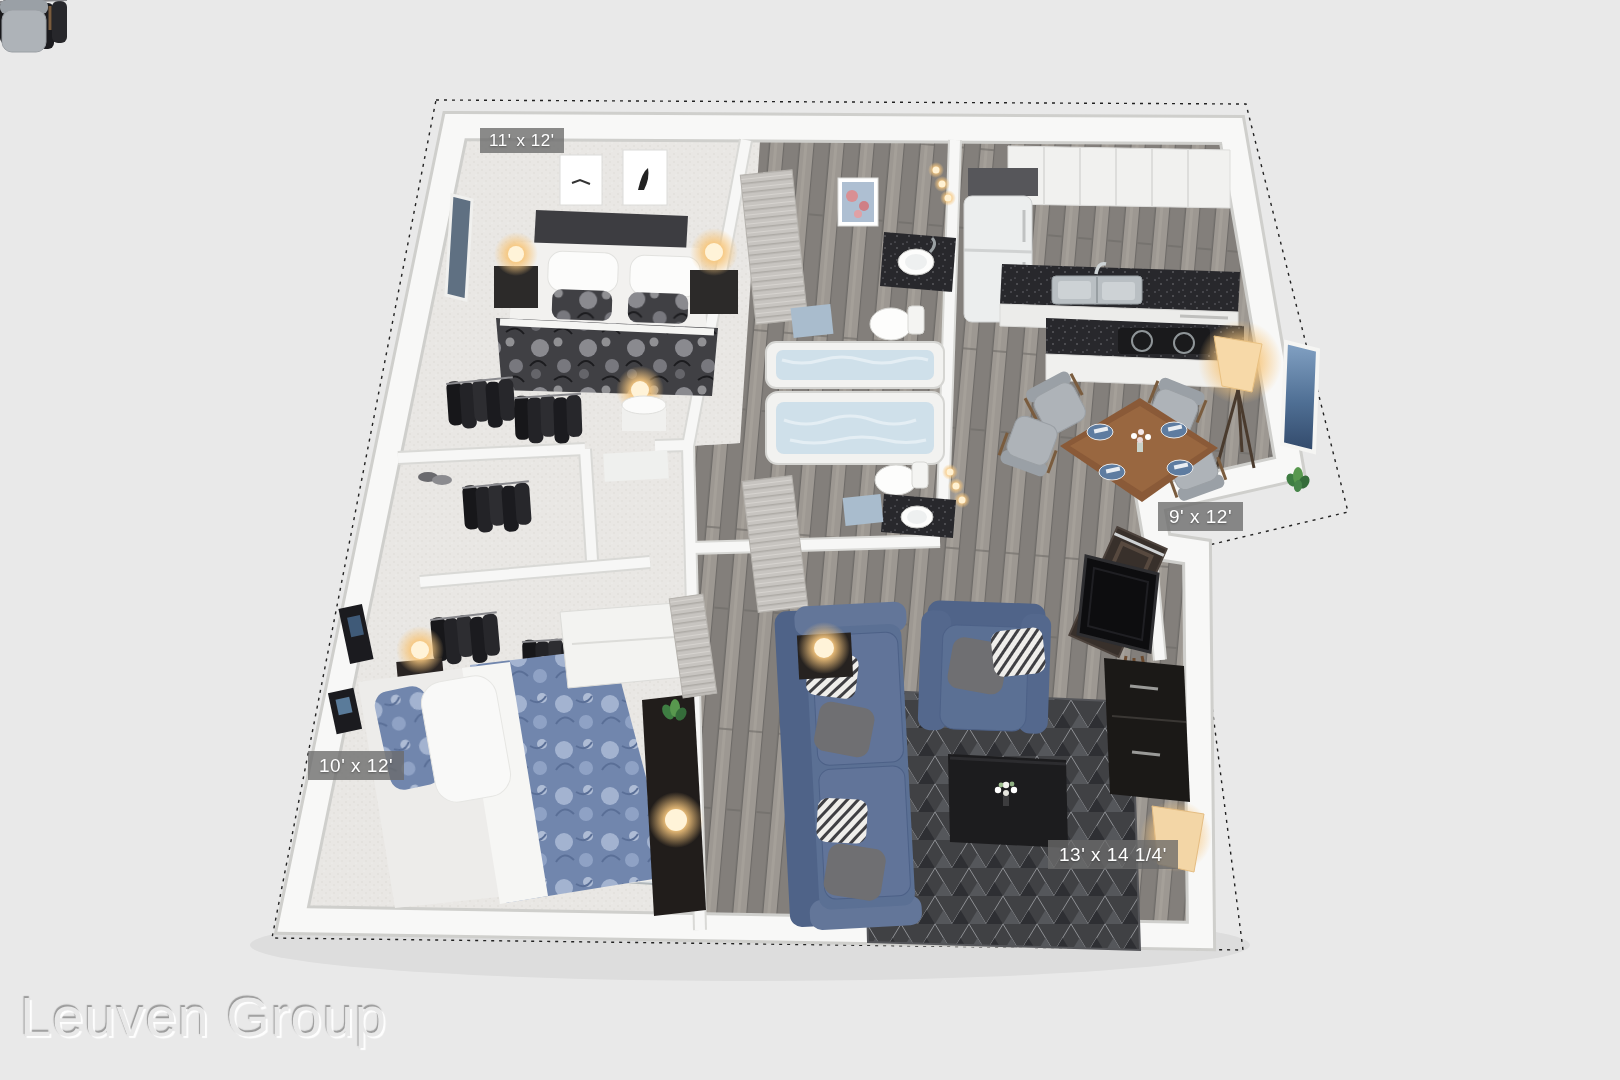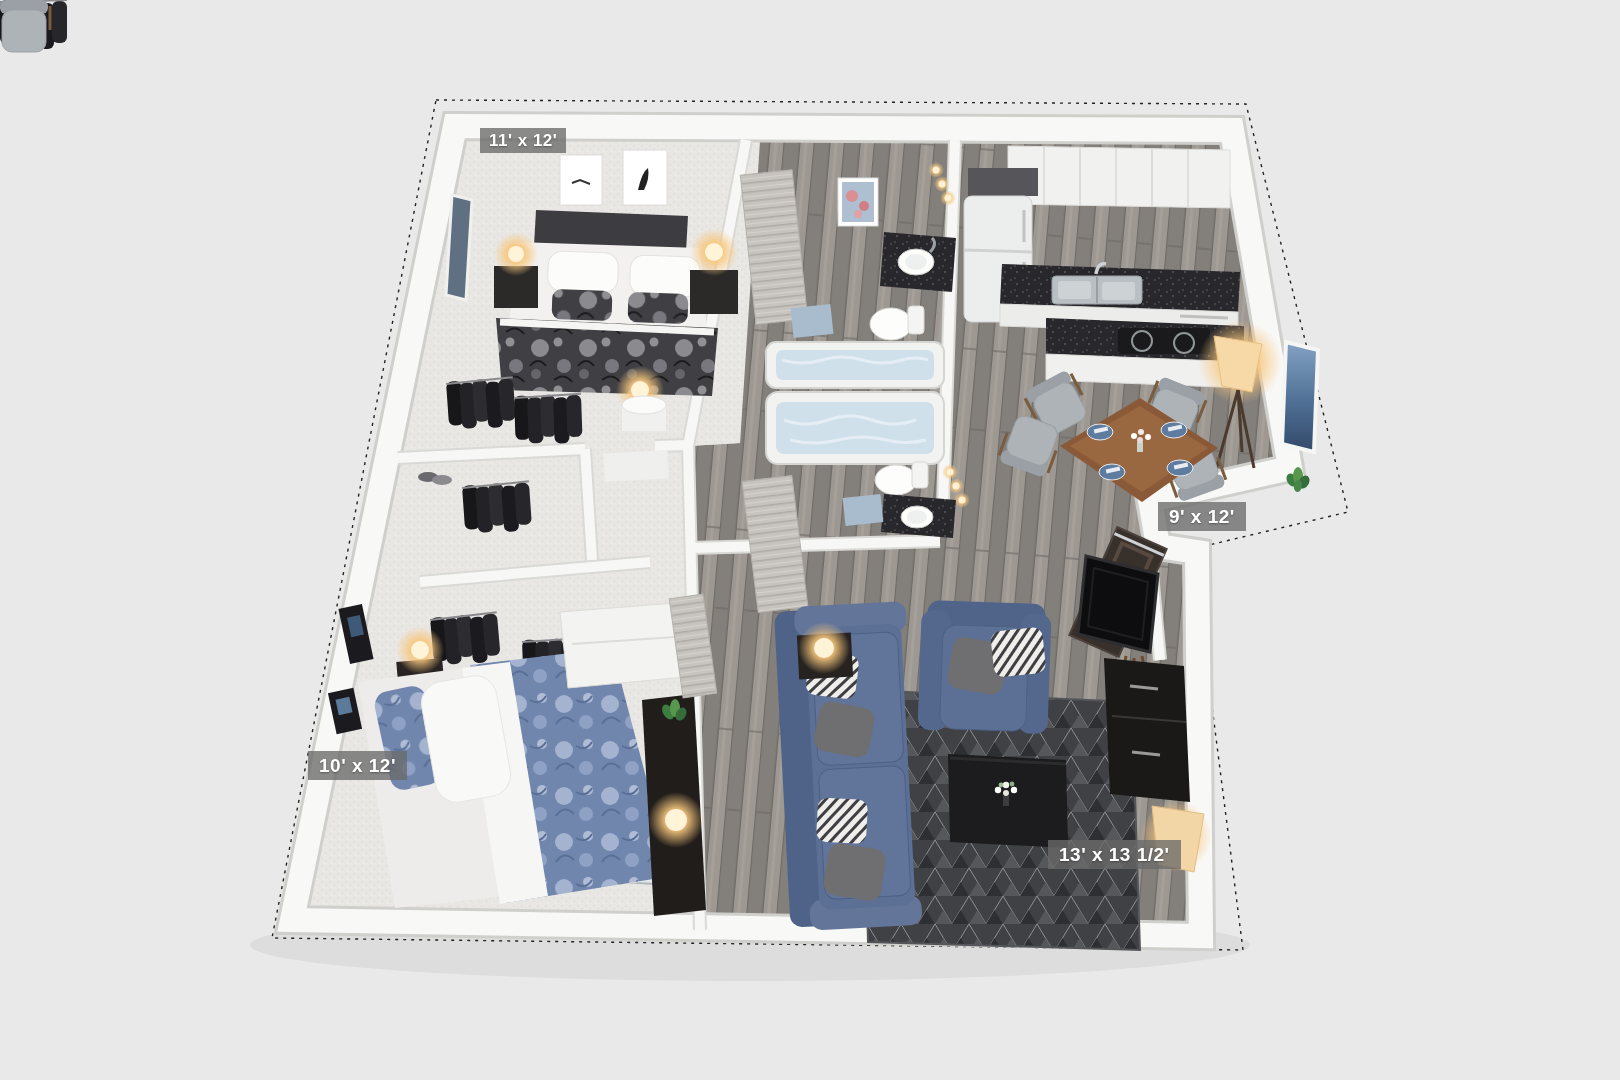--- a/index.html
+++ b/index.html
@@ -1,19 +1,19 @@
 <!DOCTYPE html>
 <html><head>
 <meta charset="utf-8">
 <style>
   html,body{margin:0;padding:0;background:#e9e9e9;}
   .stage{position:relative;width:1620px;height:1080px;background:#e9e9e9;overflow:hidden;
          font-family:"Liberation Sans",sans-serif;}
   .stage svg{position:absolute;left:0;top:0;}
-  .dim-label{position:absolute;background:rgba(106,106,106,0.78);color:#fff;font-weight:bold;
+  .dim-label{position:absolute;background:rgba(106,106,106,0.78);color:#fff;font-weight:normal;
              font-size:19px;line-height:1;padding:5px 11px;letter-spacing:.5px;white-space:nowrap;
              text-shadow:0 1px 2px rgba(0,0,0,.35);}
   .dim-label.small{font-size:17px;padding:4px 9px;}
   .watermark{position:absolute;left:20px;top:984px;font-size:56px;font-weight:400;letter-spacing:1px;
              color:#e8e8e8;white-space:nowrap;
              text-shadow:2px 2px 1px rgba(255,255,255,.95),-1px -2px 1px rgba(80,80,80,.5),0 0 1px rgba(120,120,120,.25);}
 </style>
 </head>
 <body>
 
@@ -417,15 +417,16 @@
     <circle cx="676" cy="820" r="28" fill="url(#glow)"></circle>
     <circle cx="676" cy="820" r="11" fill="#fff3d8"></circle>
   </g>
   <rect x="676" y="596" width="34" height="100" fill="url(#barnP)" stroke="#b5b2ad" transform="rotate(-8 693 646)"></rect>
 </g>
 </svg>
 
 <div class="dim-label small" style="left:480px;top:128px;">11' x 12'</div>
 <div class="dim-label" style="left:1158px;top:502px;">9' x 12'</div>
 <div class="dim-label" style="left:308px;top:730px;margin-top:21px;">10' x 12'</div>
-<div class="dim-label" style="left:1048px;top:840px;">13' x 13 1/2'</div>
-
+<div class="dim-label" style="left:1048px;top:840px;">13' x 14 1/4'</div>
+
+<div class="watermark">Leuven Group</div>
 </div>
 
 </body></html>

